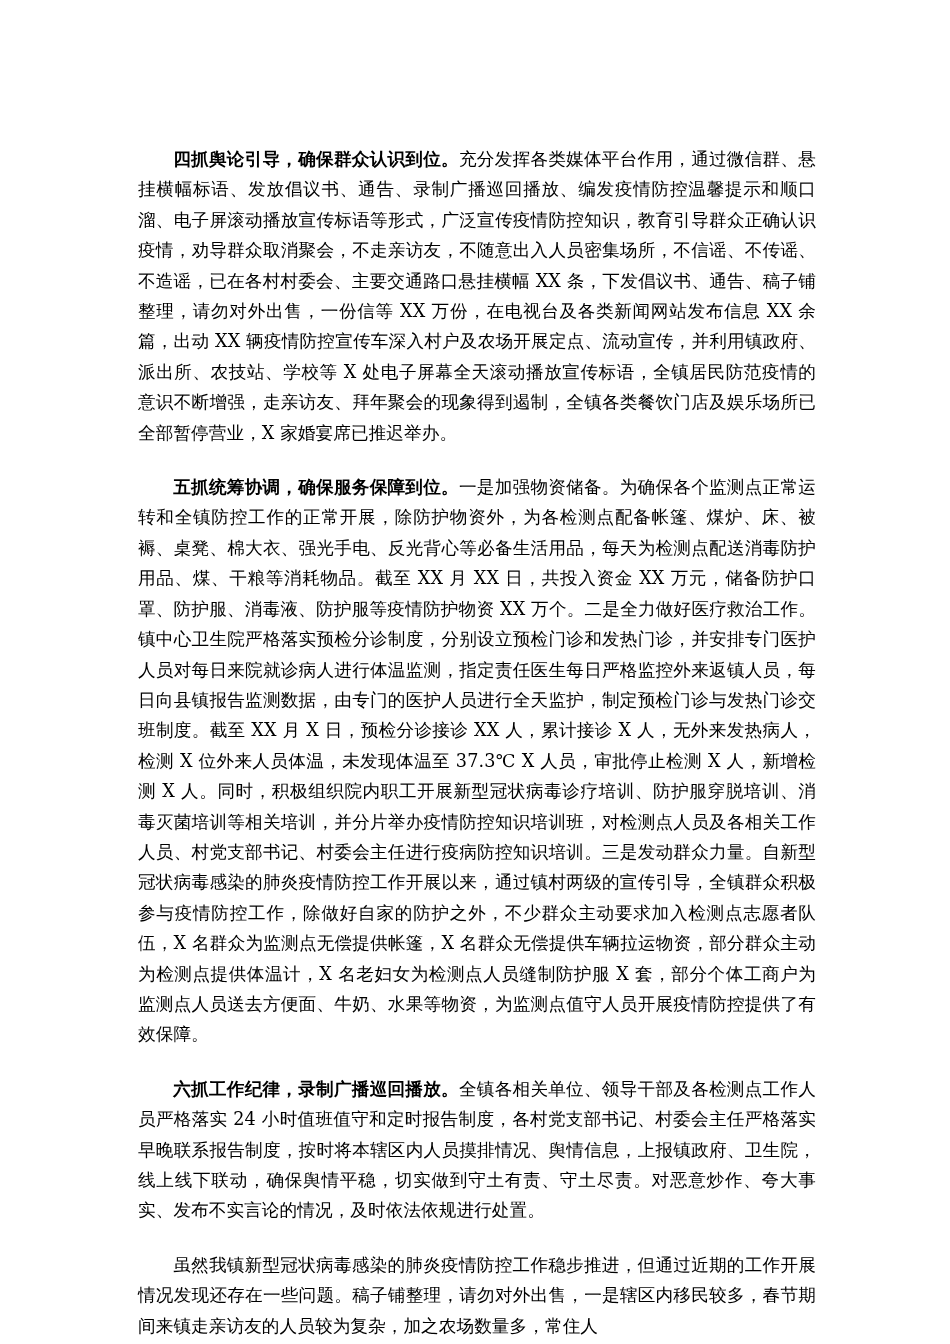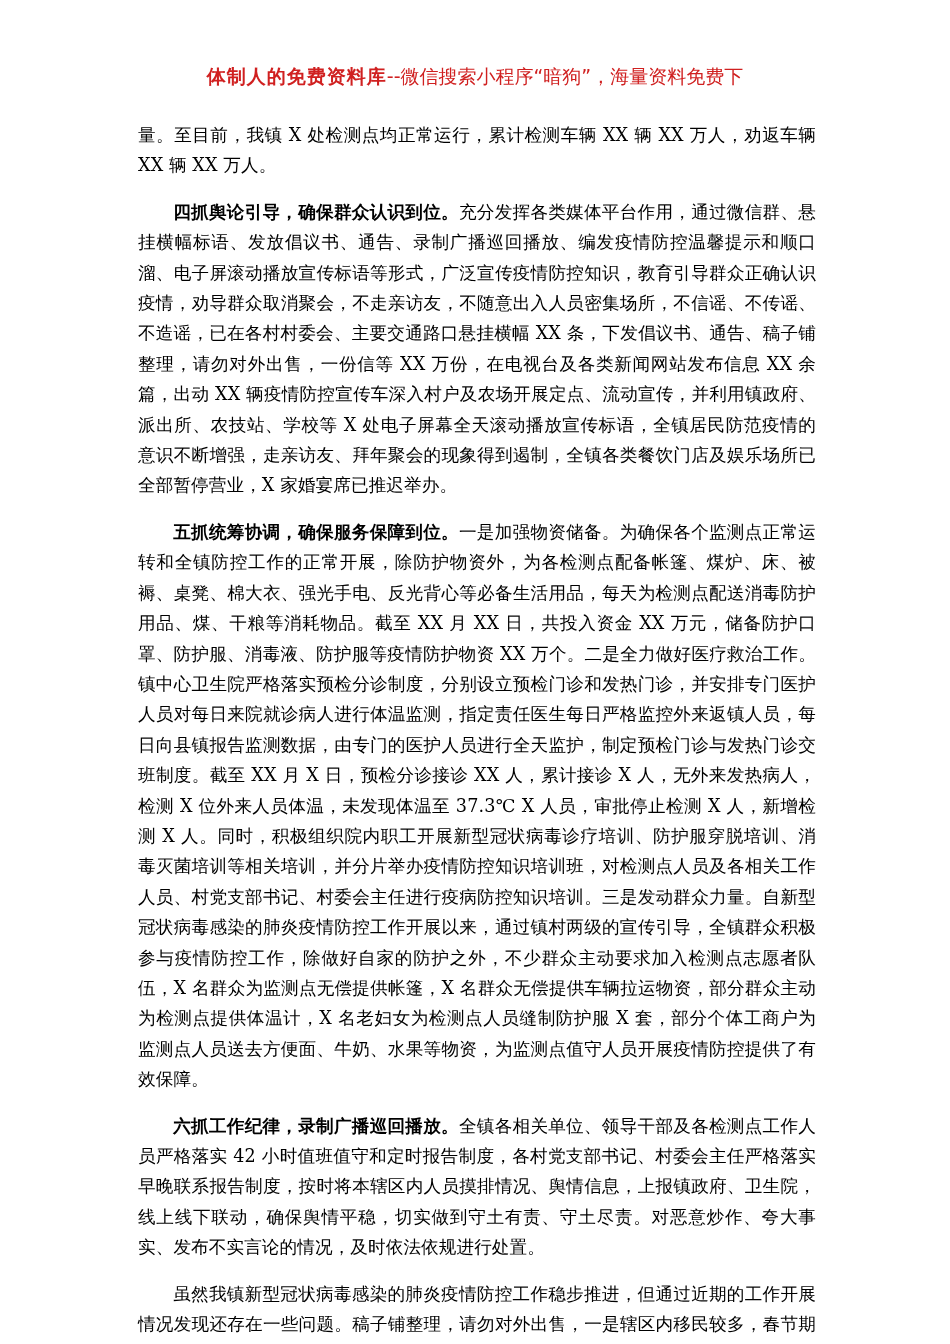--- a/index.html
+++ b/index.html
@@ -52,51 +52,45 @@
     line-height: 30.4px;
     color: #000000;
     text-align: justify;
     text-justify: inter-ideograph;
     letter-spacing: 0.1px;
   }
   p.indent {
     text-indent: 2em;
   }
   p.gap {
-    margin-top: 16px;
+    margin-top: 24px;
   }
   .lead {
     font-weight: bold;
   }
 </style>
 </head>
 <body>
 
 <div class="page">
 
-  <div class="watermark">
-    <span class="wm-bold">体制人的免费资料库</span><span class="wm-rest">--微信搜索小程序“暗狗”，海量资料免费下</span>
-  </div>
 
   <div class="content">
 
-    <p class="para">
-      <span>量。至目前，我镇 X 处检测点均正常运行，累计检测车辆 XX 辆 XX 万人，劝返车辆 XX 辆 XX 万人。</span>
-    </p>
 
     <p class="para indent gap">
       <span class="lead">四抓舆论引导，确保群众认识到位。</span><span>充分发挥各类媒体平台作用，通过微信群、悬挂横幅标语、发放倡议书、通告、录制广播巡回播放、编发疫情防控温馨提示和顺口溜、电子屏滚动播放宣传标语等形式，广泛宣传疫情防控知识，教育引导群众正确认识疫情，劝导群众取消聚会，不走亲访友，不随意出入人员密集场所，不信谣、不传谣、不造谣，已在各村村委会、主要交通路口悬挂横幅 XX 条，下发倡议书、通告、稿子铺整理，请勿对外出售，一份信等 XX 万份，在电视台及各类新闻网站发布信息 XX 余篇，出动 XX 辆疫情防控宣传车深入村户及农场开展定点、流动宣传，并利用镇政府、派出所、农技站、学校等 X 处电子屏幕全天滚动播放宣传标语，全镇居民防范疫情的意识不断增强，走亲访友、拜年聚会的现象得到遏制，全镇各类餐饮门店及娱乐场所已全部暂停营业，X 家婚宴席已推迟举办。</span>
     </p>
 
     <p class="para indent gap">
       <span class="lead">五抓统筹协调，确保服务保障到位。</span><span>一是加强物资储备。为确保各个监测点正常运转和全镇防控工作的正常开展，除防护物资外，为各检测点配备帐篷、煤炉、床、被褥、桌凳、棉大衣、强光手电、反光背心等必备生活用品，每天为检测点配送消毒防护用品、煤、干粮等消耗物品。截至 XX 月 XX 日，共投入资金 XX 万元，储备防护口罩、防护服、消毒液、防护服等疫情防护物资 XX 万个。二是全力做好医疗救治工作。镇中心卫生院严格落实预检分诊制度，分别设立预检门诊和发热门诊，并安排专门医护人员对每日来院就诊病人进行体温监测，指定责任医生每日严格监控外来返镇人员，每日向县镇报告监测数据，由专门的医护人员进行全天监护，制定预检门诊与发热门诊交班制度。截至 XX 月 X 日，预检分诊接诊 XX 人，累计接诊 X 人，无外来发热病人，检测 X 位外来人员体温，未发现体温至 37.3℃ X 人员，审批停止检测 X 人，新增检测 X 人。同时，积极组织院内职工开展新型冠状病毒诊疗培训、防护服穿脱培训、消毒灭菌培训等相关培训，并分片举办疫情防控知识培训班，对检测点人员及各相关工作人员、村党支部书记、村委会主任进行疫病防控知识培训。三是发动群众力量。自新型冠状病毒感染的肺炎疫情防控工作开展以来，通过镇村两级的宣传引导，全镇群众积极参与疫情防控工作，除做好自家的防护之外，不少群众主动要求加入检测点志愿者队伍，X 名群众为监测点无偿提供帐篷，X 名群众无偿提供车辆拉运物资，部分群众主动为检测点提供体温计，X 名老妇女为检测点人员缝制防护服 X 套，部分个体工商户为监测点人员送去方便面、牛奶、水果等物资，为监测点值守人员开展疫情防控提供了有效保障。</span>
     </p>
 
     <p class="para indent gap">
-      <span class="lead">六抓工作纪律，录制广播巡回播放。</span><span>全镇各相关单位、领导干部及各检测点工作人员严格落实 42 小时值班值守和定时报告制度，各村党支部书记、村委会主任严格落实早晚联系报告制度，按时将本辖区内人员摸排情况、舆情信息，上报镇政府、卫生院，线上线下联动，确保舆情平稳，切实做到守土有责、守土尽责。对恶意炒作、夸大事实、发布不实言论的情况，及时依法依规进行处置。</span>
+      <span class="lead">六抓工作纪律，录制广播巡回播放。</span><span>全镇各相关单位、领导干部及各检测点工作人员严格落实 24 小时值班值守和定时报告制度，各村党支部书记、村委会主任严格落实早晚联系报告制度，按时将本辖区内人员摸排情况、舆情信息，上报镇政府、卫生院，线上线下联动，确保舆情平稳，切实做到守土有责、守土尽责。对恶意炒作、夸大事实、发布不实言论的情况，及时依法依规进行处置。</span>
     </p>
 
     <p class="para indent gap">
       <span>虽然我镇新型冠状病毒感染的肺炎疫情防控工作稳步推进，但通过近期的工作开展情况发现还存在一些问题。稿子铺整理，请勿对外出售，一是辖区内移民较多，春节期间来镇走亲访友的人员较为复杂，加之农场数量多，常住人</span>
     </p>
 
   </div>
 </div>
 
 </body></html>

